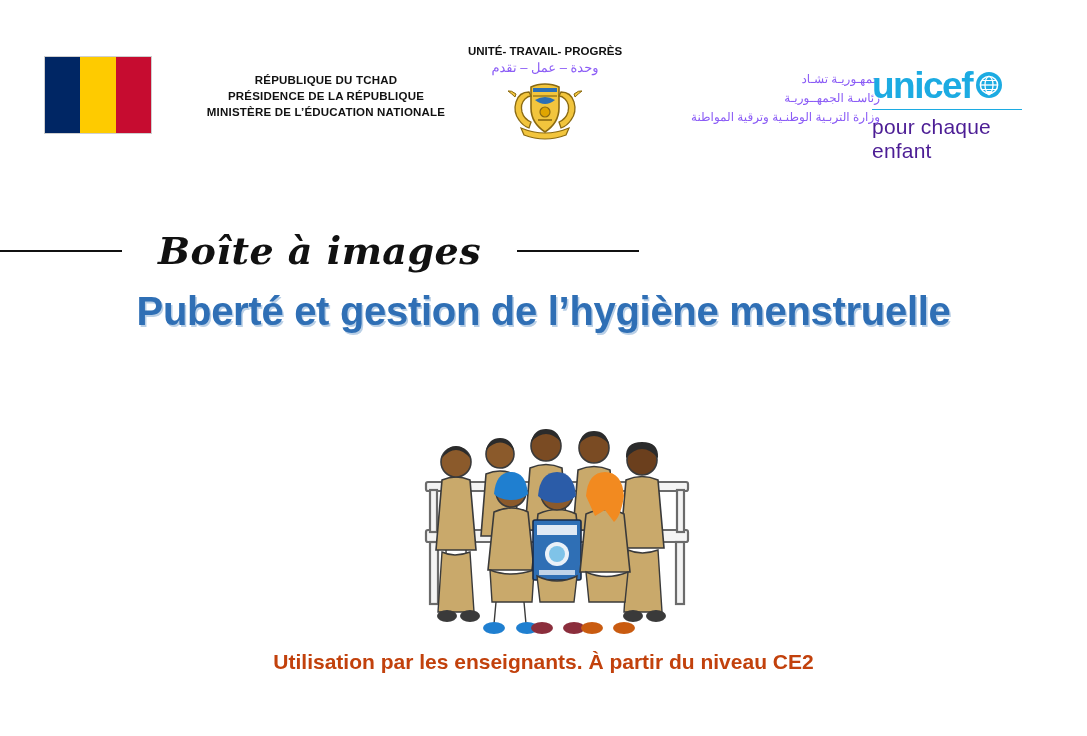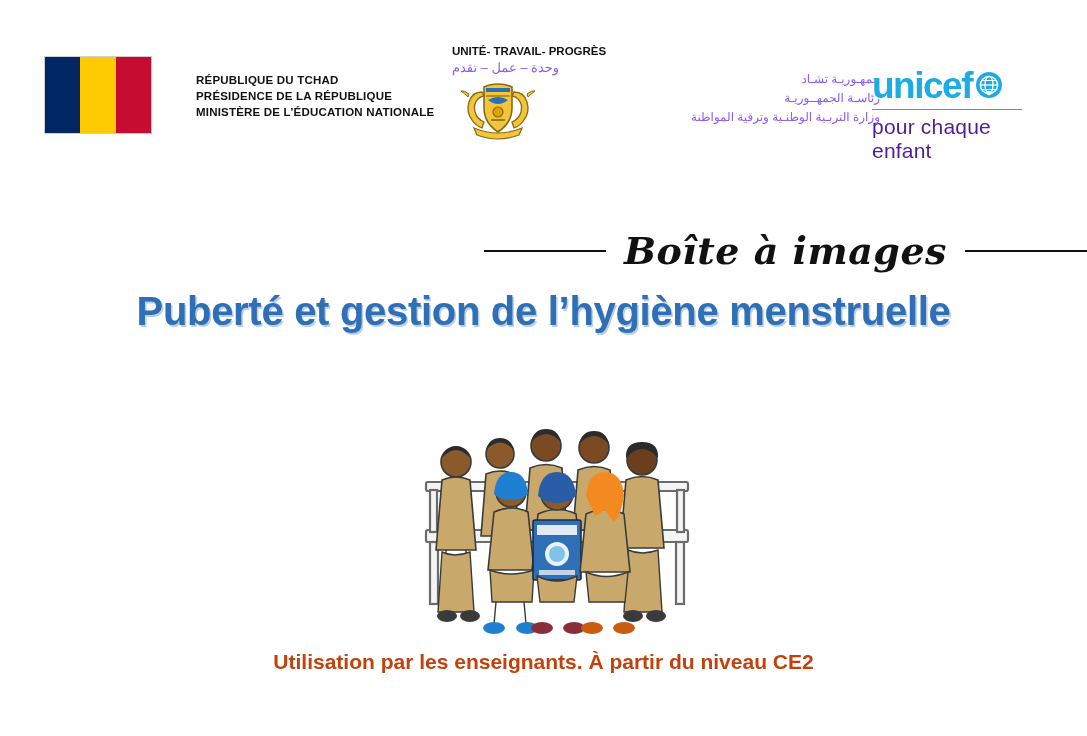--- a/index.html
+++ b/index.html
@@ -16,27 +16,27 @@
 
   .flag {
     position: absolute; left: 44px; top: 12px;
     width: 108px; height: 78px;
     display: flex; border: 1px solid #cfcfcf;
   }
   .flag span { flex: 1 1 33.33%; display: block; }
 
   .ministry {
     position: absolute; left: 196px; top: 28px;
-    width: 260px; text-align: left;
+    width: 260px; text-align: center;
     font-size: 11.5px; line-height: 16px; color: #111; font-weight: bold;
     letter-spacing: .2px;
   }
 
   .emblem-block {
-    position: absolute; left: 452px; top: 0px; width: 186px; text-align: left;
+    position: absolute; left: 452px; top: 0px; width: 186px; text-align: center;
   }
   .emblem-motto {
     font-size: 11.5px; color: #111; font-weight: bold; line-height: 15px;
   }
   .emblem-motto-ar {
     font-size: 13px; color: #8b5cf6; line-height: 17px; direction: rtl;
   }
   .emblem-art { margin: 2px auto 0; width: 92px; height: 62px; }
 
   .arabic-block {
@@ -58,21 +58,21 @@
   .unicef-rule {
     width: 150px; height: 1px; background: #1CABE2; margin: 3px 0 5px 0;
   }
   .unicef-tag {
     font-size: 21px; color: #4c1d95; letter-spacing: .2px;
   }
 
   
   .kicker-row {
     position: absolute; top: 228px; left: 0; width: 1087px;
-    display: flex; align-items: center; justify-content: flex-end; gap: 18px;
+    display: flex; align-items: center; justify-content: flex-start; gap: 36px;
   }
   .kicker-rule { width: 122px; height: 2px; background: #111; }
   .kicker {
     font-family: "DejaVu Serif", serif;
     font-style: italic; font-weight: bold;
     font-size: 38px; color: #111; letter-spacing: .5px;
     white-space: nowrap;
   }
 
   .main-title {

